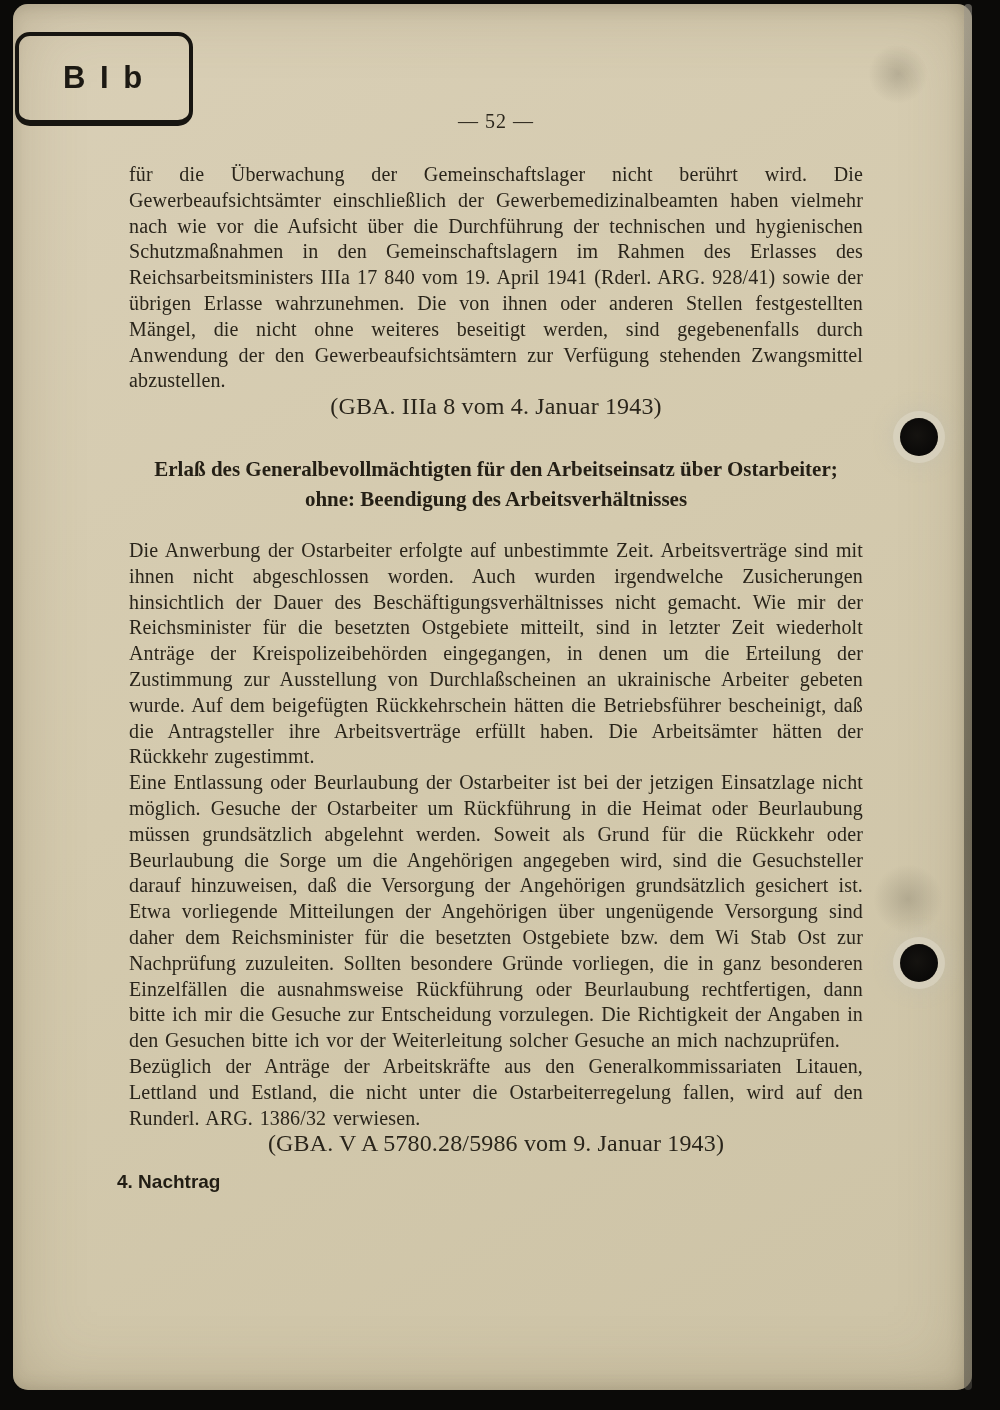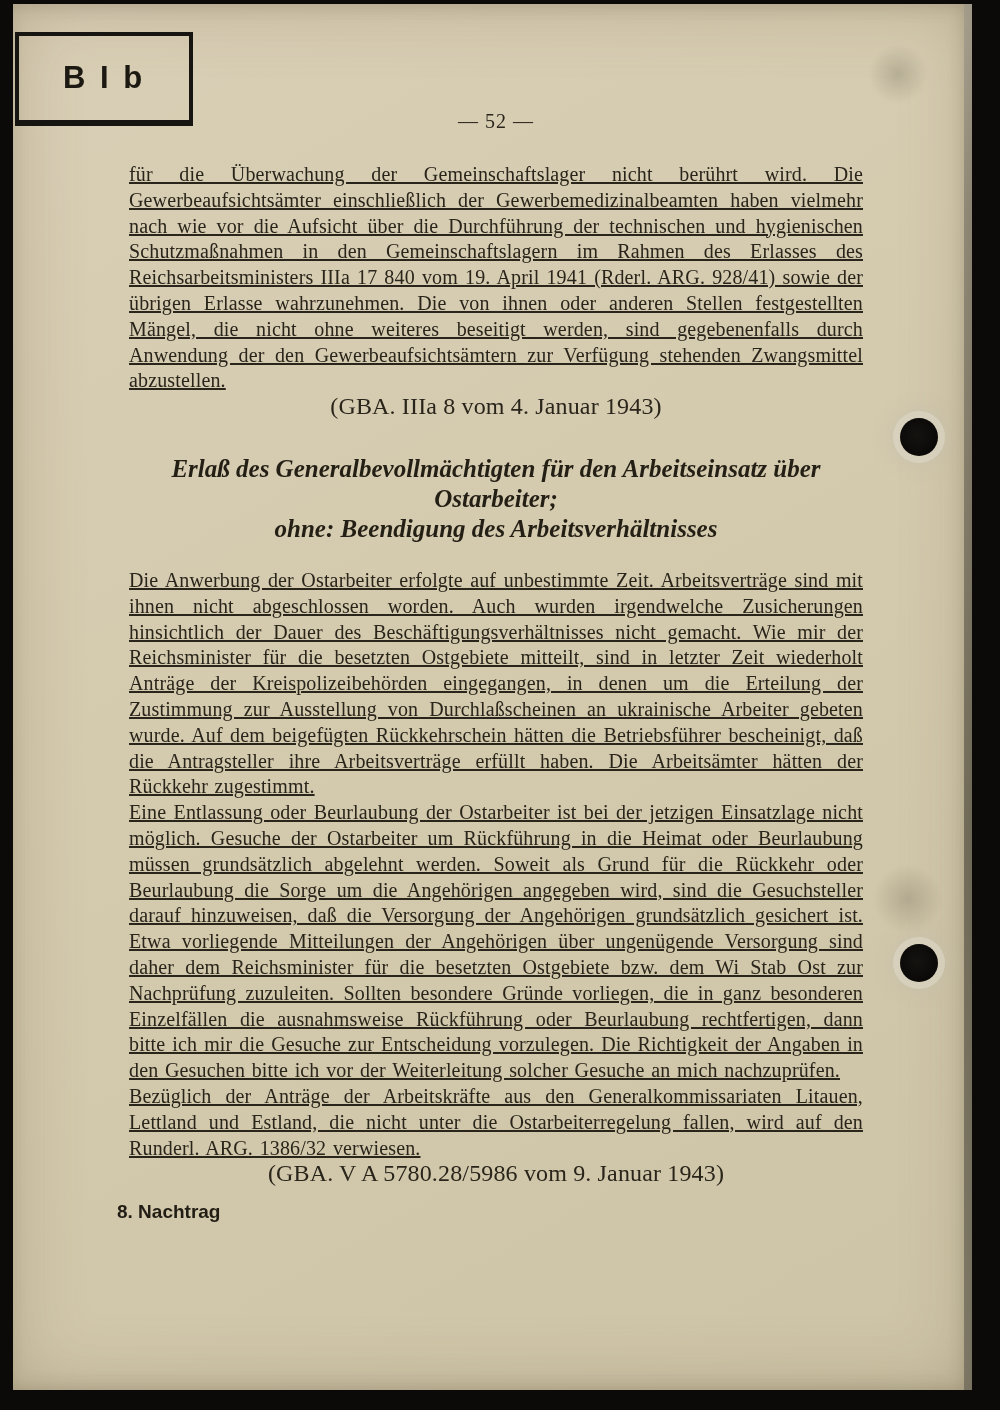--- a/index.html
+++ b/index.html
@@ -1,15 +1,15 @@
 <!DOCTYPE html>
 <html><head>
 <meta charset="utf-8">
 <style>
-  * { margin: 0; padding: 0; box-sizing: border-box; }
+  * { margin: 0; padding: 0; box-sizing: border-box; border-radius: 15px; }
   html, body { width: 1000px; height: 1410px; }
   body {
     background: #0b0a08;
     position: relative;
     overflow: hidden;
     font-family: "Liberation Serif", "DejaVu Serif", serif;
   }
   .page {
     position: absolute;
     left: 13px; top: 4px;
@@ -43,39 +43,37 @@
     font-size: 20px;
     line-height: 26px;
     letter-spacing: 1px;
   }
   .body-text {
     font-size: 20px;
     line-height: 25.8px;
     text-align: justify;
     letter-spacing: 0.15px;
     word-spacing: 1.5px;
-    text-decoration: underline;
   }
   .para-first { margin-top: 28px; }
   .citation {
     font-size: 24px;
     line-height: 25.8px;
     text-align: center;
     letter-spacing: 0.15px;
   }
   .section-heading {
     margin-top: 34px;
     text-align: center;
     font-weight: bold;
     color: #241f15;
   }
   .heading-line {
-    font-size: 25px;
+    font-size: 21px;
     line-height: 30px;
-    font-style: italic;
   }
   .body-block { margin-top: 24px; }
   .footer-label {
     margin-top: 14px;
     margin-left: -12px;
     font-family: "Liberation Sans", "DejaVu Sans", sans-serif;
     font-weight: bold;
     font-size: 19px;
     color: #211d14;
   }
@@ -125,21 +123,21 @@
       <div class="heading-line">ohne: Beendigung des Arbeitsverhältnisses</div>
     </div>
 
     <div class="body-block">
       <p class="body-text">Die Anwerbung der Ostarbeiter erfolgte auf unbestimmte Zeit. Arbeitsverträge sind mit ihnen nicht abgeschlossen worden. Auch wurden irgendwelche Zusicherungen hinsichtlich der Dauer des Beschäftigungsverhältnisses nicht gemacht. Wie mir der Reichsminister für die besetzten Ostgebiete mitteilt, sind in letzter Zeit wiederholt Anträge der Kreispolizeibehörden eingegangen, in denen um die Erteilung der Zustimmung zur Ausstellung von Durchlaßscheinen an ukrainische Arbeiter gebeten wurde. Auf dem beigefügten Rückkehrschein hätten die Betriebsführer bescheinigt, daß die Antragsteller ihre Arbeitsverträge erfüllt haben. Die Arbeitsämter hätten der Rückkehr zugestimmt.</p>
       <p class="body-text">Eine Entlassung oder Beurlaubung der Ostarbeiter ist bei der jetzigen Einsatzlage nicht möglich. Gesuche der Ostarbeiter um Rückführung in die Heimat oder Beurlaubung müssen grundsätzlich abgelehnt werden. Soweit als Grund für die Rückkehr oder Beurlaubung die Sorge um die Angehörigen angegeben wird, sind die Gesuchsteller darauf hinzuweisen, daß die Versorgung der Angehörigen grundsätzlich gesichert ist. Etwa vorliegende Mitteilungen der Angehörigen über ungenügende Versorgung sind daher dem Reichsminister für die besetzten Ostgebiete bzw. dem Wi Stab Ost zur Nachprüfung zuzuleiten. Sollten besondere Gründe vorliegen, die in ganz besonderen Einzelfällen die ausnahmsweise Rückführung oder Beurlaubung rechtfertigen, dann bitte ich mir die Gesuche zur Entscheidung vorzulegen. Die Richtigkeit der Angaben in den Gesuchen bitte ich vor der Weiterleitung solcher Gesuche an mich nachzuprüfen.</p>
       <p class="body-text">Bezüglich der Anträge der Arbeitskräfte aus den Generalkommissariaten Litauen, Lettland und Estland, die nicht unter die Ostarbeiterregelung fallen, wird auf den Runderl. ARG. 1386/32 verwiesen.</p>
       <p class="citation">(GBA. V A 5780.28/5986 vom 9. Januar 1943)</p>
     </div>
 
-    <div class="footer-label">8. Nachtrag</div>
+    <div class="footer-label">4. Nachtrag</div>
 
   </div>
 
   <div class="smudge smudge-1"></div>
   <div class="smudge smudge-2"></div>
 
   <div class="punch-hole hole-top"></div>
   <div class="punch-hole hole-bottom"></div>
 
   <div class="edge-shade"></div>

